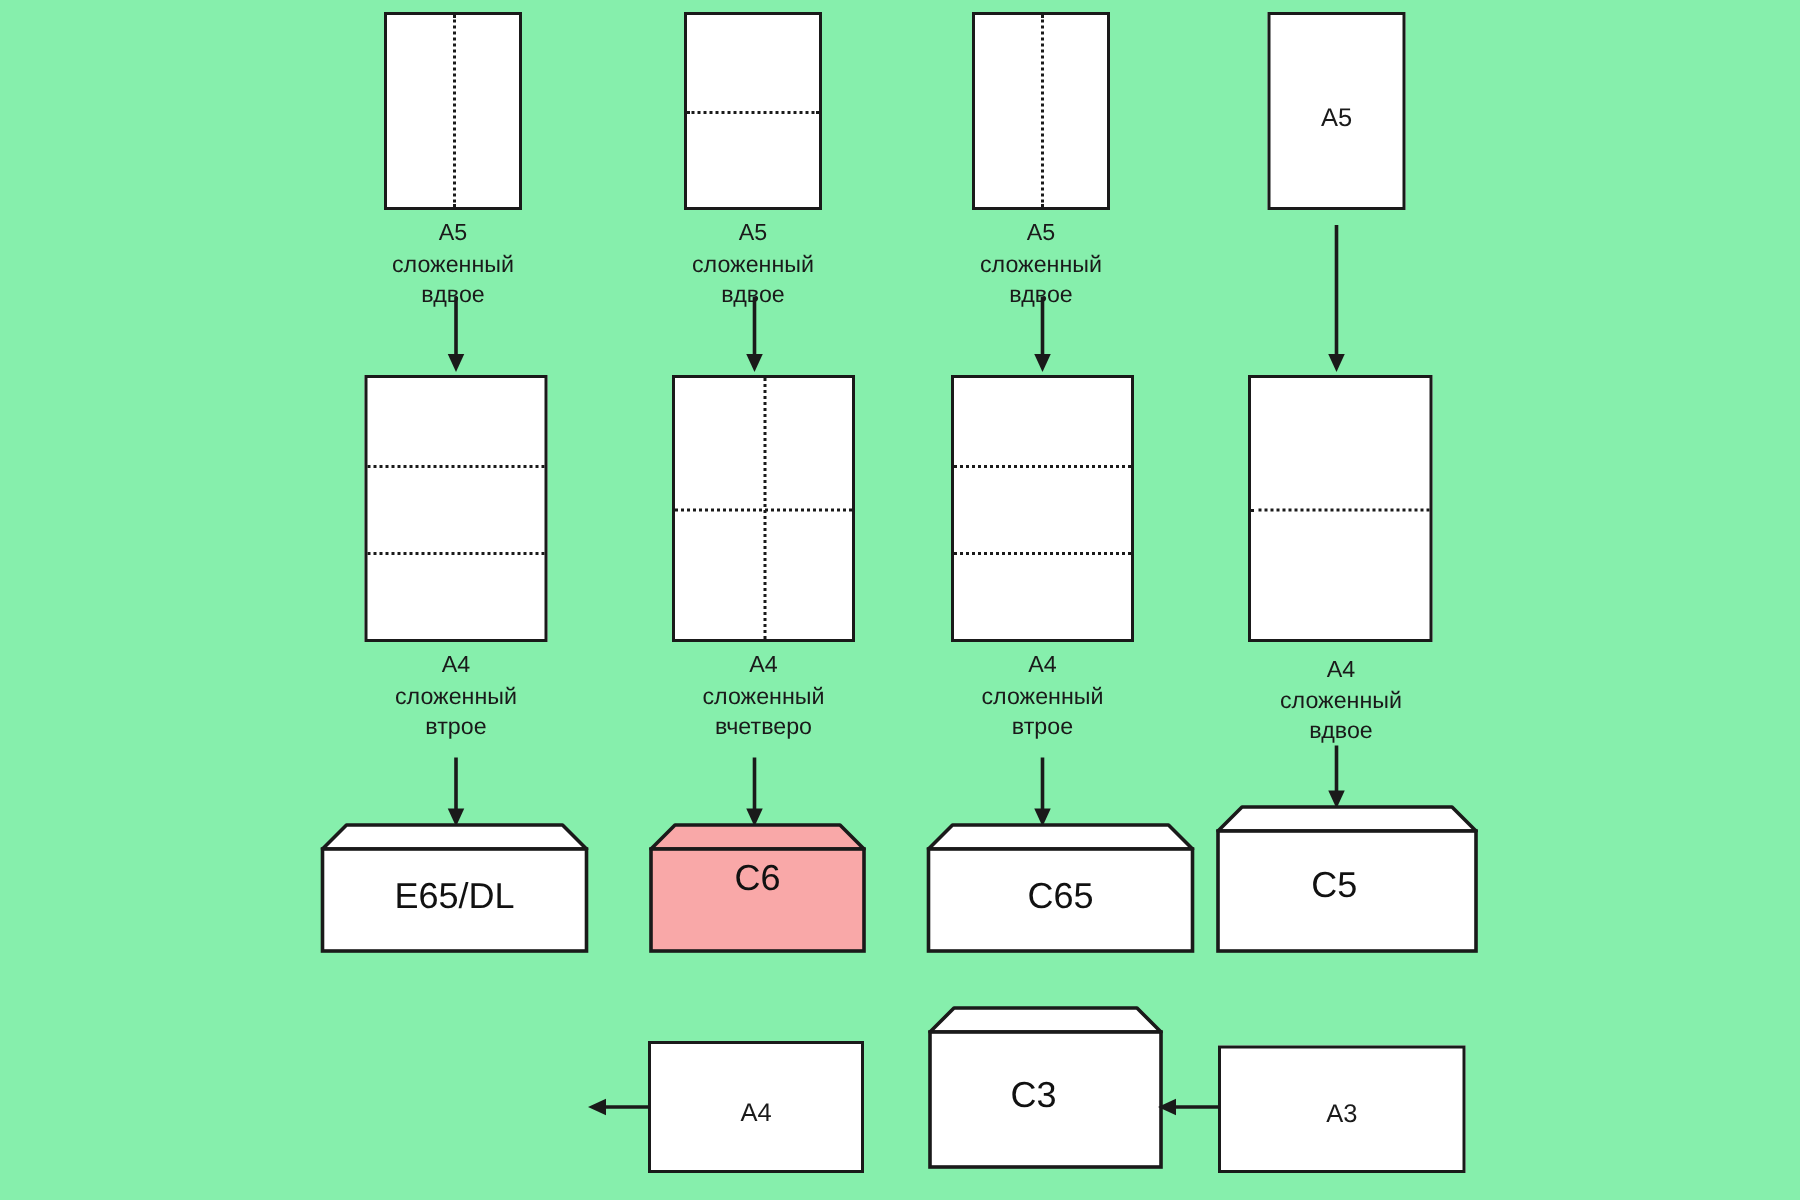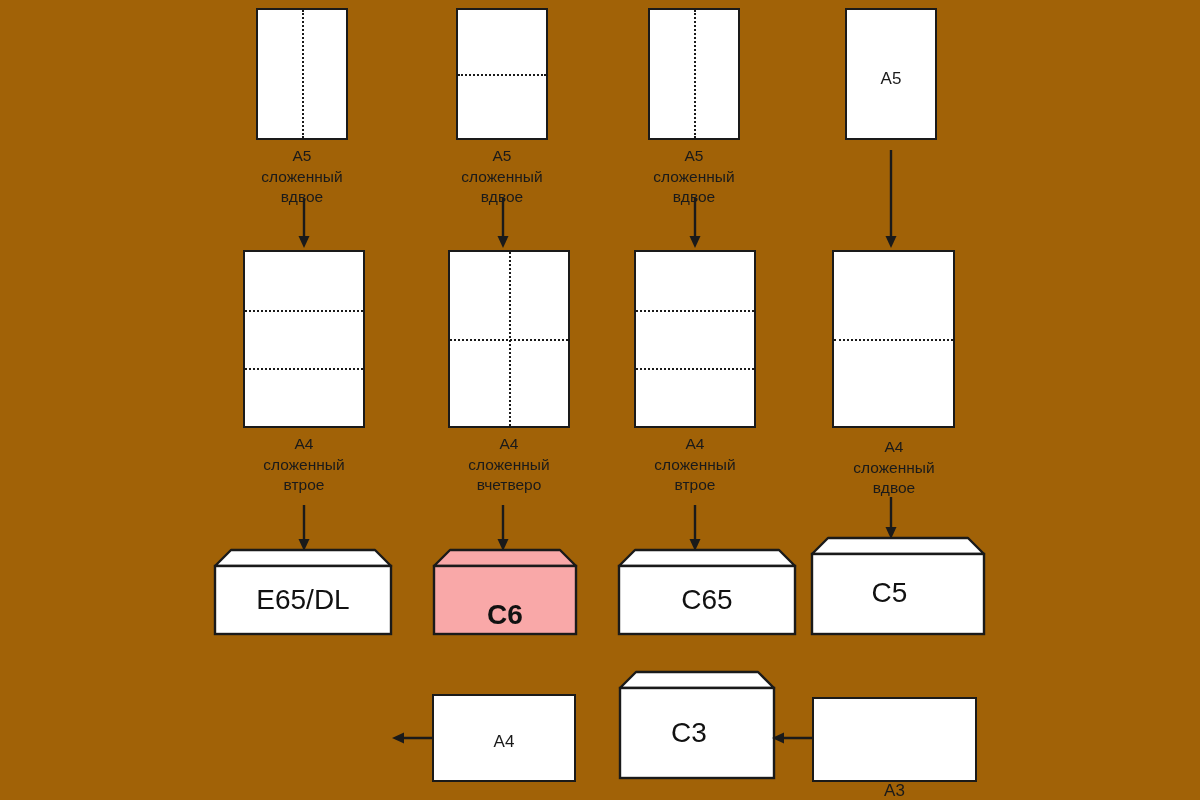--- a/index.html
+++ b/index.html
@@ -4,21 +4,21 @@
 <style>
   html, body {
     margin: 0;
     padding: 0;
     background: #ffffff;
   }
   #canvas {
     position: relative;
     width: 1200px;
     height: 800px;
-    background: #a16207;
+    background: #86efac;
     font-family: "Liberation Sans", sans-serif;
     overflow: hidden;
   }
   
   .sheet {
     position: absolute;
     box-sizing: border-box;
     border: 2.5px solid #1a1a1a;
     background: #ffffff;
   }
@@ -71,21 +71,21 @@
     position: absolute;
   }
   .envelope svg { display: block; }
   .env-label {
     position: absolute;
     left: 0;
     right: 0;
     text-align: center;
     color: #111111;
     font-family: "Liberation Sans", sans-serif;
-    font-size: 28px;
+    font-size: 24px;
     line-height: 1;
     pointer-events: none;
   }
 </style>
 </head>
 <body>
 
 <div id="canvas">
 
   <div class="sheet" style="left:256px; top:8px; width:92px; height:132px;">
@@ -202,21 +202,21 @@
       <rect x="2" y="21" width="176" height="68" fill="#ffffff" stroke="#1a1a1a" stroke-width="2.4"></rect>
     </svg>
     <div class="env-label" style="top:41px;">E65/DL</div>
   </div>
 
   <div class="envelope" style="left:432px; top:545px; width:146px; height:92px;">
     <svg width="146" height="92" viewBox="0 0 146 92">
       <polygon points="18,5 128,5 144,21 2,21" fill="#f9a8a8" stroke="#1a1a1a" stroke-width="2.4" stroke-linejoin="round"></polygon>
       <rect x="2" y="21" width="142" height="68" fill="#f9a8a8" stroke="#1a1a1a" stroke-width="2.4"></rect>
     </svg>
-    <div class="env-label" style="top:56px;font-weight:bold;">C6</div>
+    <div class="env-label" style="top:29px;">C6</div>
   </div>
 
   <div class="envelope" style="left:601px; top:545px; width:180px; height:92px;margin-left:16px;">
     <svg width="180" height="92" viewBox="0 0 180 92">
       <polygon points="18,5 162,5 178,21 2,21" fill="#ffffff" stroke="#1a1a1a" stroke-width="2.4" stroke-linejoin="round"></polygon>
       <rect x="2" y="21" width="176" height="68" fill="#ffffff" stroke="#1a1a1a" stroke-width="2.4"></rect>
     </svg>
     <div class="env-label" style="top:41px;">C65</div>
   </div>
 
@@ -249,16 +249,16 @@
   </div>
 
   <div class="arrow-left" style="left:772px; top:729px; width:42px;">
     <svg width="42" height="18" viewBox="0 0 42 18">
       <line x1="42" y1="9" x2="8" y2="9" stroke="#1a1a1a" stroke-width="2.4"></line>
       <polygon points="0,9 12,3.5 12,14.5" fill="#1a1a1a"></polygon>
     </svg>
   </div>
 
   <div class="sheet" style="left:812px; top:697px; width:165px; height:85px;">
-    <div class="sheet-label" style="top:35px;margin-top:48px;">A3</div>
+    <div class="sheet-label" style="top:35px;">A3</div>
   </div>
 
 </div>
 
 </body></html>

